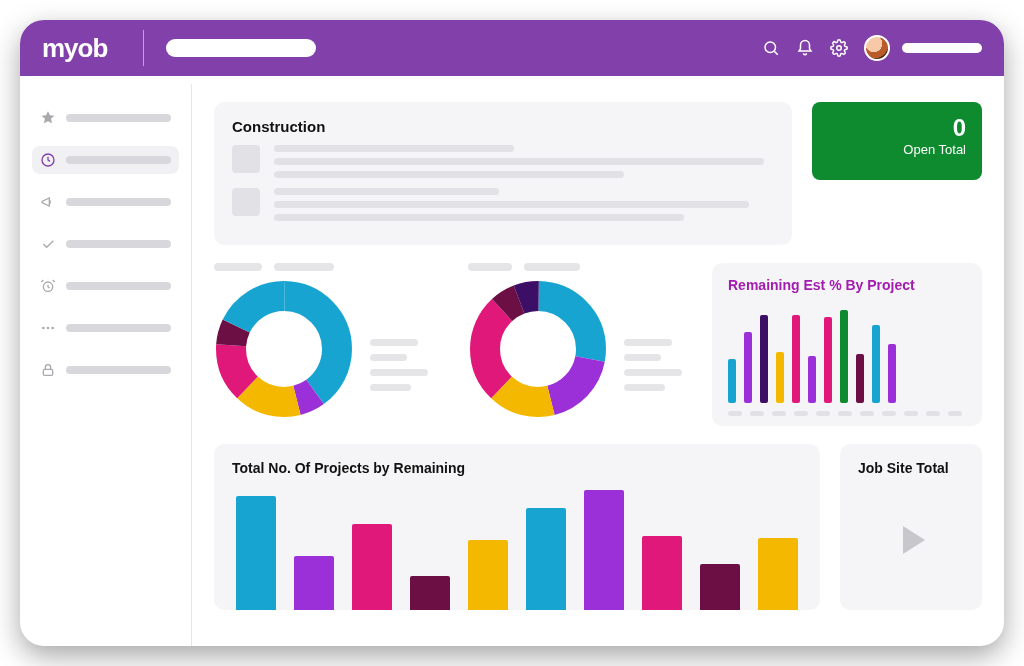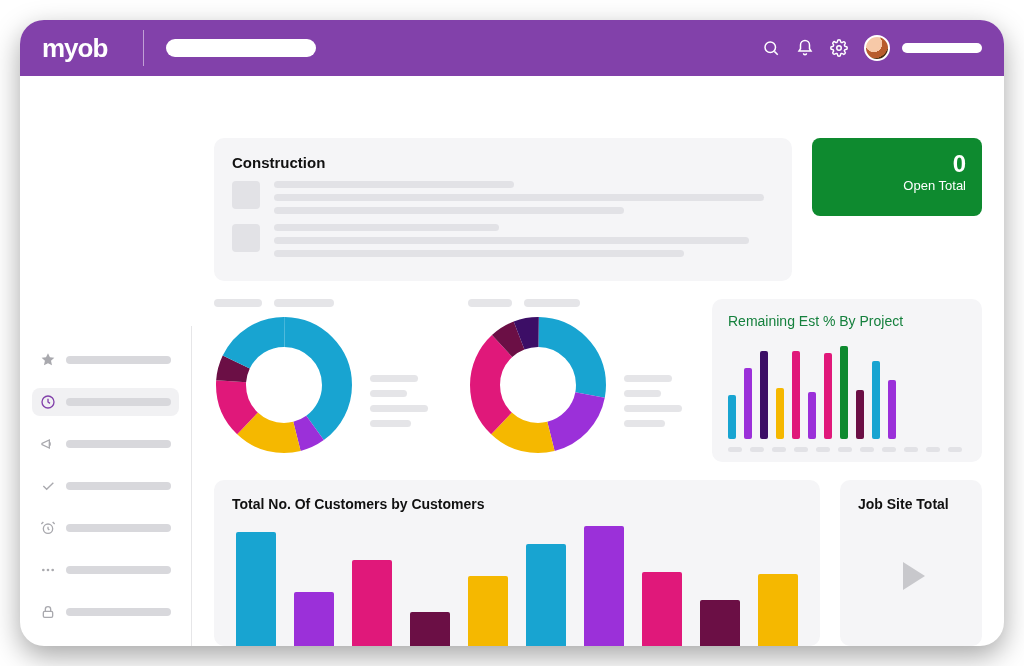--- a/index.html
+++ b/index.html
@@ -40,21 +40,21 @@
   .spacer{flex:1;}
   .hicon{ width:18px; height:18px; margin-left:16px; color:#fff; cursor:pointer; display:flex; align-items:center; justify-content:center;}
   .avatar{
     width:26px; height:26px; border-radius:50%; margin-left:16px;
     background: radial-gradient(circle at 35% 30%, #f7c9a8 0 40%, #b85c2d 41% 70%, #4a2e10 71% 100%);
     border:2px solid #fff;
   }
   .user-bar{ width:80px; height:10px; border-radius:5px; background:#fff; margin-left:12px;}
 
   
-  .body{flex:1; display:flex; min-height:0;align-items:flex-end;}
+  .body{flex:1; display:flex; min-height:0;}
   .sidebar{
     width:172px; border-right:1px solid #E6E6E8; padding:20px 12px;
     display:flex; flex-direction:column; gap:14px;
   }
   .sb-item{
     display:flex; align-items:center; gap:10px; padding:6px 8px; border-radius:8px;
   }
   .sb-item .sicon{width:16px; height:16px; display:flex; align-items:center; justify-content:center; color:#A9A9AE;}
   .sb-item .sline{flex:1; height:8px; border-radius:5px; background:#D8D8DC;}
   .sb-item.active{ background:#F1F1F3;}
@@ -83,21 +83,21 @@
   .donut-title{display:flex; gap:12px; margin-bottom:8px;}
   .dt{height:8px; border-radius:5px; background:#E5E5E8;}
   .donut-wrap{display:flex; gap:16px; align-items:flex-start;}
   .donut{width:140px; height:140px;}
   .dlegend{flex:1; display:flex; flex-direction:column; gap:8px; padding-top:60px;}
   .dl{height:7px; border-radius:4px; background:#E5E5E8;}
 
   .small-card{
     width:270px; background:#F5F5F7; border-radius:10px; padding:14px 16px 10px;
   }
-  .small-card h4{font-size:14px; font-weight:400; color:#15803d; margin-bottom:12px;}
+  .small-card h4{font-size:14px; font-weight:700; color:#a21caf; margin-bottom:12px;}
   .mini-bars{display:flex; gap:8px; align-items:flex-end; height:98px;}
   .mb{width:8px; border-radius:2px;}
   .mini-legend{display:flex; gap:8px; margin-top:8px;}
   .ml{width:14px; height:5px; border-radius:3px; background:#E2E2E6;}
 
   .row3{display:flex; gap:20px; margin-top:18px;}
   .big-card{
     flex:1; background:#F5F5F7; border-radius:10px; padding:16px 18px 0;
   }
   .big-card h4{font-size:14px; font-weight:700; color:#111; margin-bottom:14px;}
@@ -324,21 +324,21 @@
               <div class="ml"></div>
             <div class="ml"></div>
               <div class="ml"></div>
               <div class="ml"></div>
           </div>
         </div>
       </div>
 
       <div class="row3">
         <div class="big-card">
-          <h4>Total No. Of Customers by Customers</h4>
+          <h4>Total No. Of Projects by Remaining</h4>
           <div class="big-bars">
             <div class="bb c-cyan" style="height:95%"></div>
             <div class="bb c-purple" style="height:45%"></div>
             <div class="bb c-pink" style="height:72%"></div>
             <div class="bb c-maroon" style="height:28%"></div>
             <div class="bb c-yellow" style="height:58%"></div>
             <div class="bb c-cyan" style="height:85%"></div>
             <div class="bb c-purple" style="height:100%"></div>
             <div class="bb c-pink" style="height:62%"></div>
             <div class="bb c-maroon" style="height:38%"></div>

